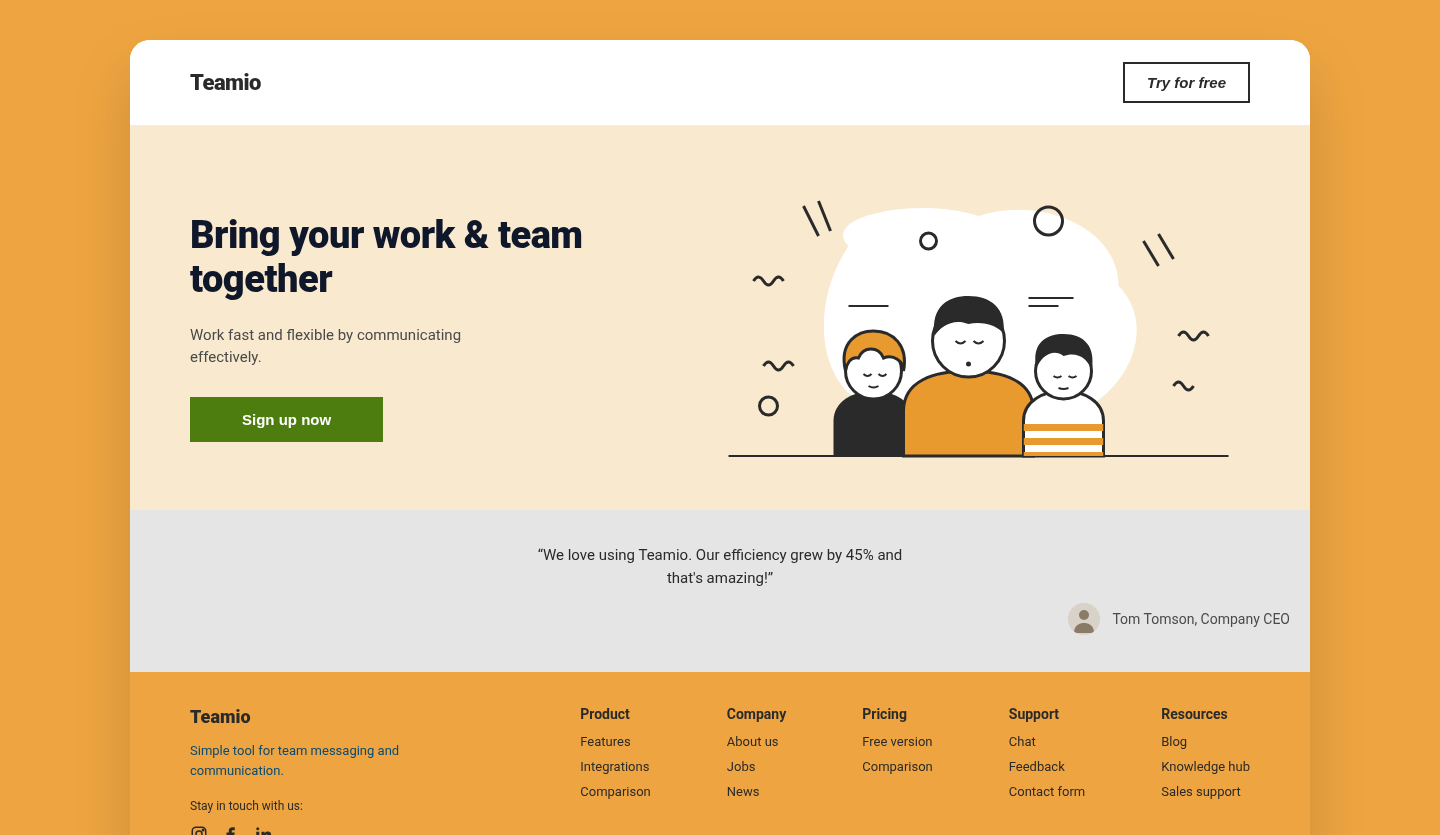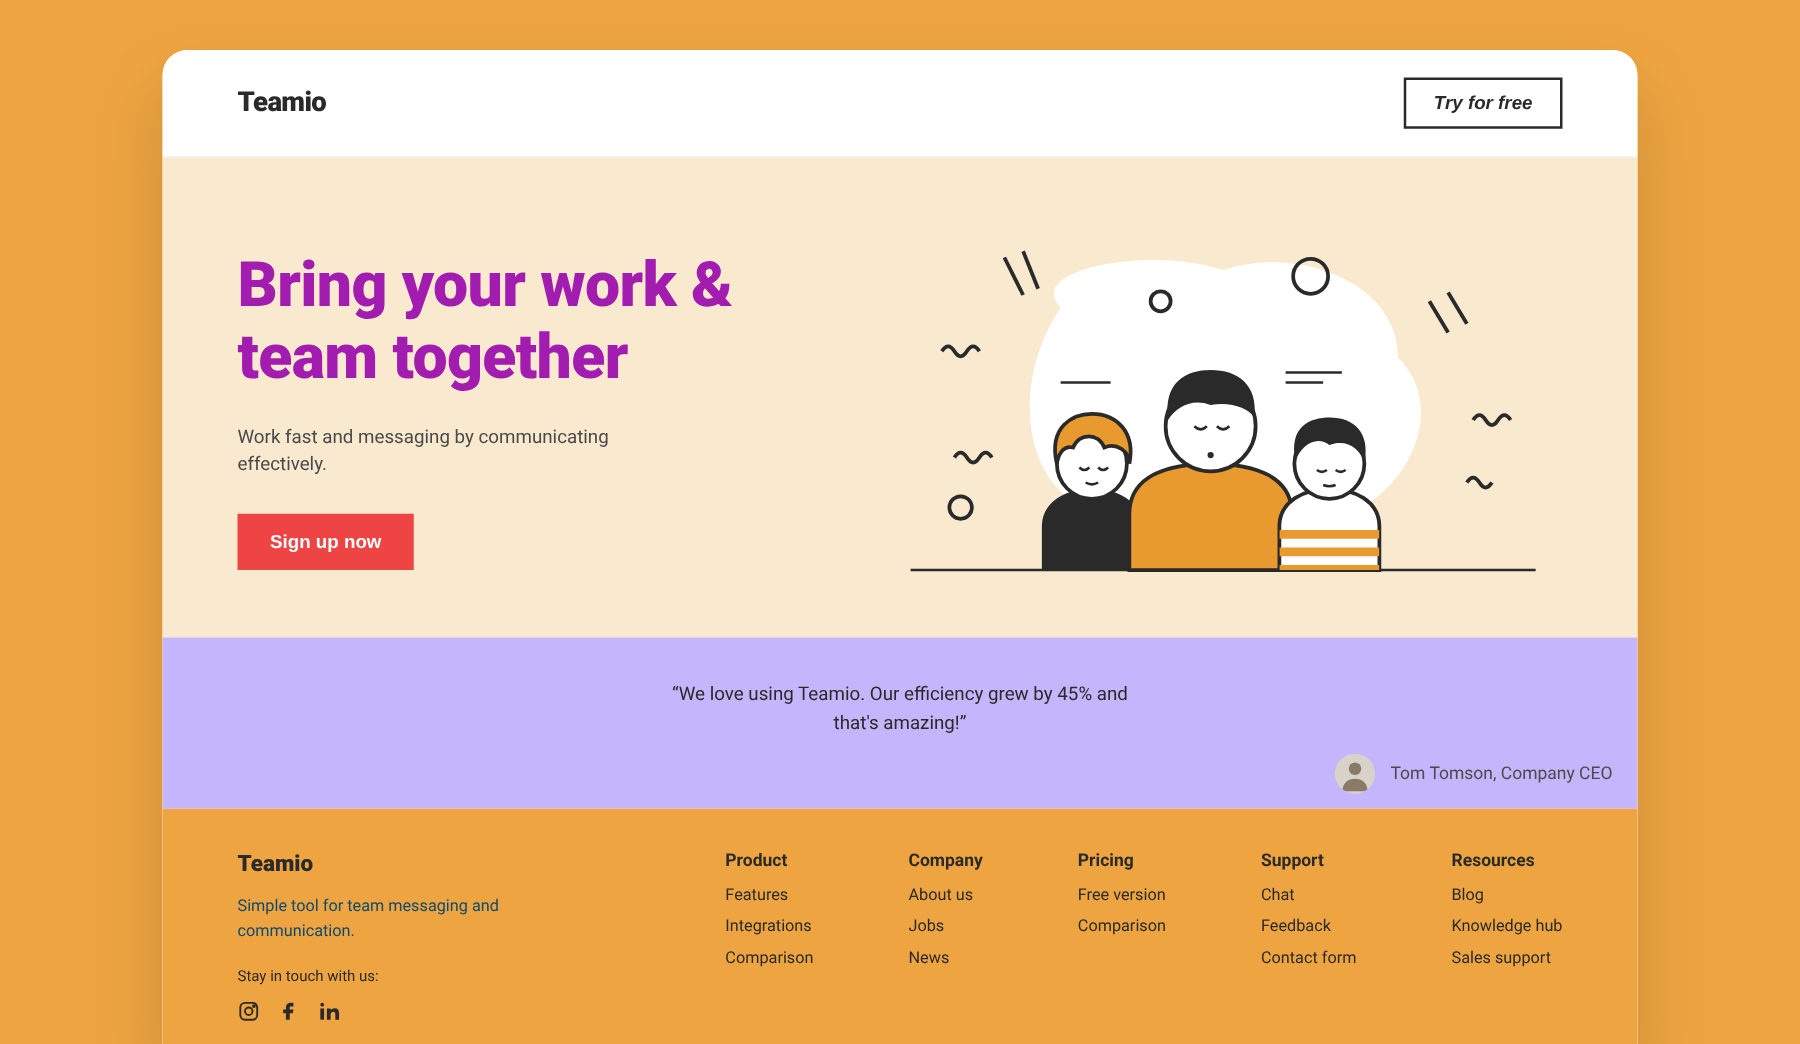--- a/index.html
+++ b/index.html
@@ -51,58 +51,58 @@
     background: #f8e9cf;
     display: flex;
     padding: 60px 60px 40px 60px;
     align-items: center;
     gap: 40px;
   }
   .hero-left {
     flex: 0 0 45%;
   }
   .hero-title {
-    font-size: 50px;
+    font-size: 38px;
     font-weight: 900;
-    color: #a21caf;
+    color: #0f172a;
     line-height: 1.15;
     letter-spacing: -0.5px;
     margin-bottom: 22px;
   }
   .hero-sub {
     font-size: 15px;
     color: #4a4a4a;
     line-height: 1.5;
     margin-bottom: 28px;
     max-width: 300px;
   }
   .signup-btn {
-    background: #ef4444;
+    background: #4d7c0f;
     color: #fff;
     border: none;
-    padding: 14px 26px;
+    padding: 14px 52px;
     font-size: 15px;
     font-weight: 600;
     cursor: pointer;
   }
   .hero-right {
     flex: 1;
     position: relative;
     min-height: 280px;
   }
   .illustration {
     width: 100%;
     height: 280px;
   }
 
   
   .quote {
-    background: #c4b5fd;
+    background: #e5e5e5;
     text-align: center;
-    padding: 34px 20px 12px;
+    padding: 34px 20px 37px;
   }
   .quote-text {
     font-size: 15px;
     color: #2a2a2a;
     max-width: 400px;
     margin: 0 auto 14px;
     line-height: 1.5;
   }
   .quote-person {
     display: flex;
@@ -187,21 +187,21 @@
 <div class="card">
 
   <div class="header">
     <div class="logo">Teamio</div>
     <button class="try-btn">Try for free</button>
   </div>
 
   <div class="hero">
     <div class="hero-left">
       <h1 class="hero-title">Bring your work &amp; team together</h1>
-      <p class="hero-sub">Work fast and messaging by communicating effectively.</p>
+      <p class="hero-sub">Work fast and flexible by communicating effectively.</p>
       <button class="signup-btn">Sign up now</button>
     </div>
     <div class="hero-right">
       <svg class="illustration" viewBox="0 0 520 280">
 
         <path d="M 130 60 C 100 30, 200 10, 260 30 C 320 10, 400 40, 400 100 C 440 140, 410 210, 350 230 C 300 260, 200 250, 150 220 C 100 200, 90 120, 130 60 Z" fill="#ffffff"></path>
 
         <circle cx="330" cy="35" r="14" fill="none" stroke="#2a2a2a" stroke-width="3"></circle>
         <circle cx="210" cy="55" r="8" fill="none" stroke="#2a2a2a" stroke-width="3"></circle>
         <circle cx="50" cy="220" r="9" fill="none" stroke="#2a2a2a" stroke-width="3"></circle>

